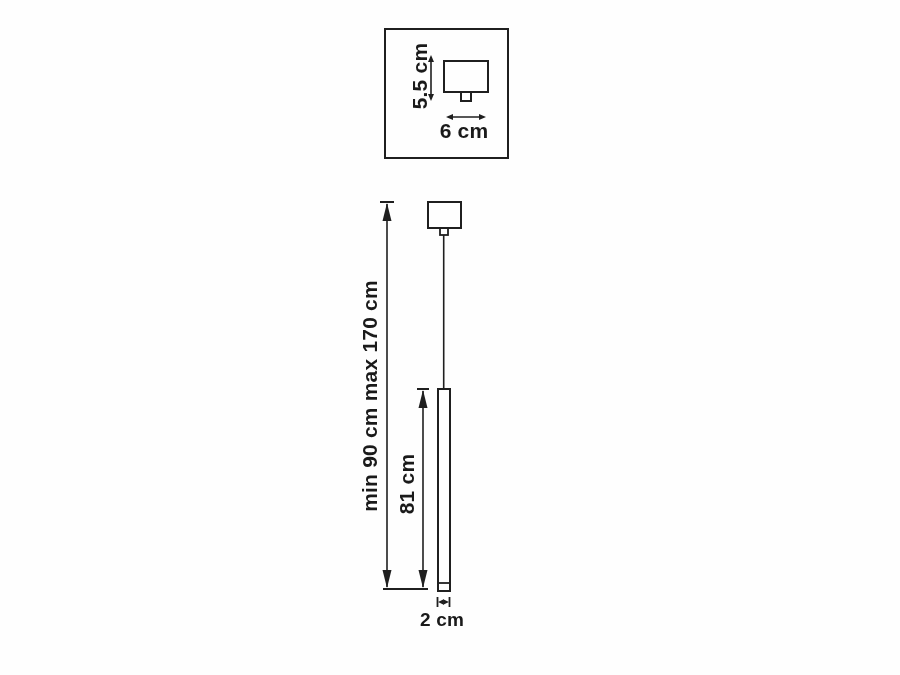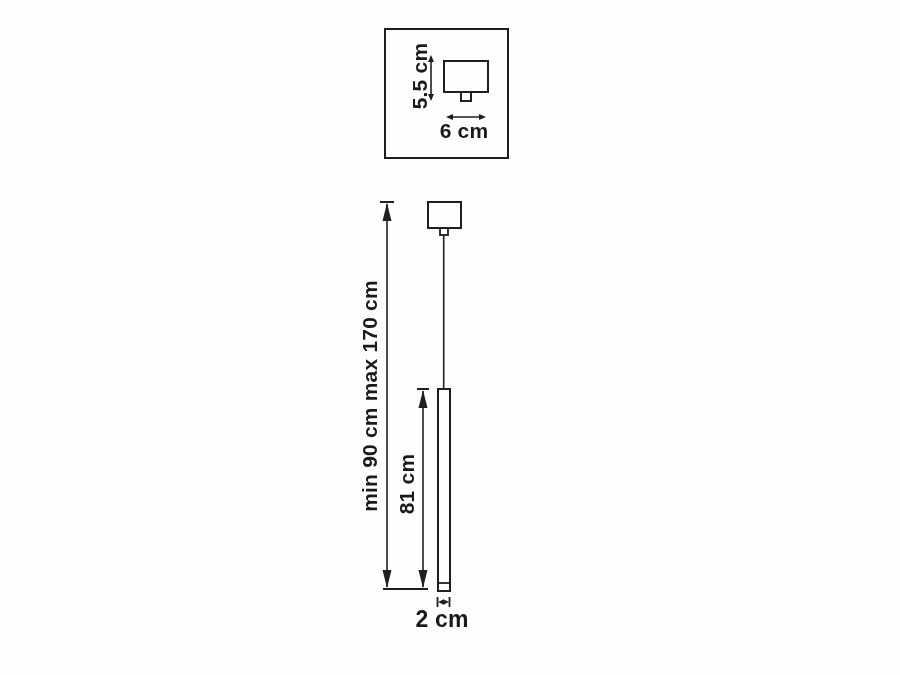--- a/index.html
+++ b/index.html
@@ -42,21 +42,21 @@
     font-size: 21px;
     line-height: 1;
     white-space: nowrap;
     transform: translate(-50%, -50%);
     letter-spacing: 0.2px;
   }
   .label.vertical {
     transform: translate(-50%, -50%) rotate(-90deg);
   }
   .label.large {
-    font-size: 23px;
+    font-size: 19px;
   }
 </style>
 </head>
 <body>
 
 <div class="canvas">
 
   <svg class="linework" width="900" height="675" viewBox="0 0 900 675">
 
     <g>

